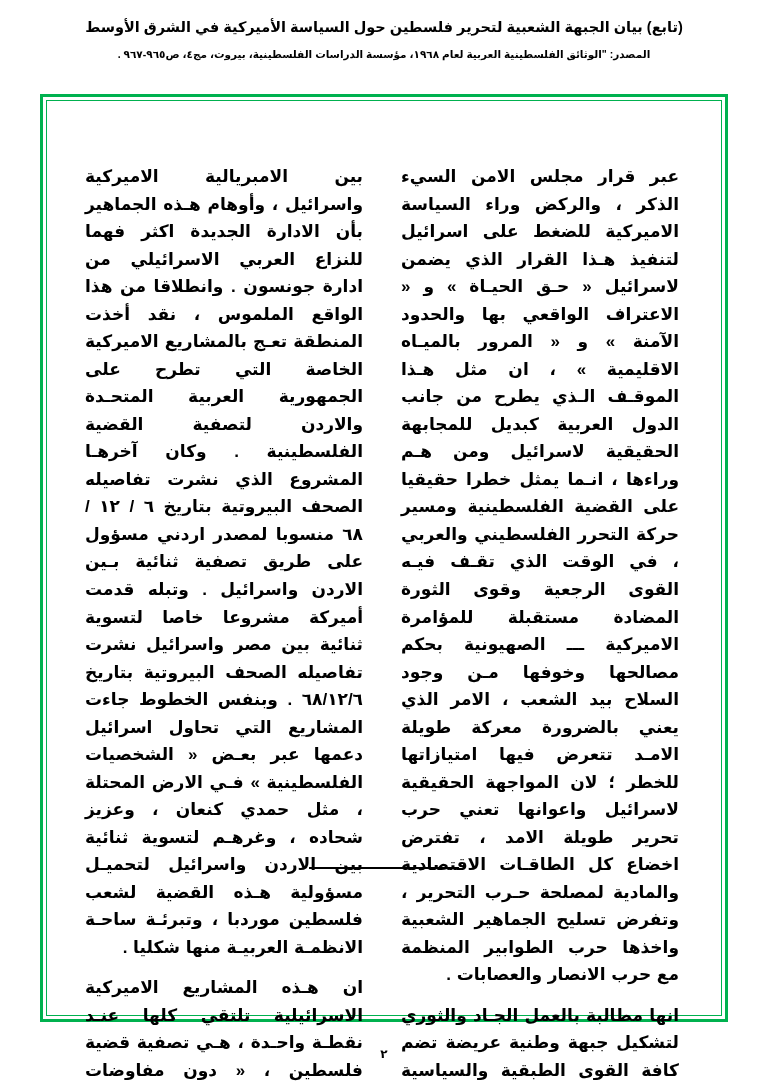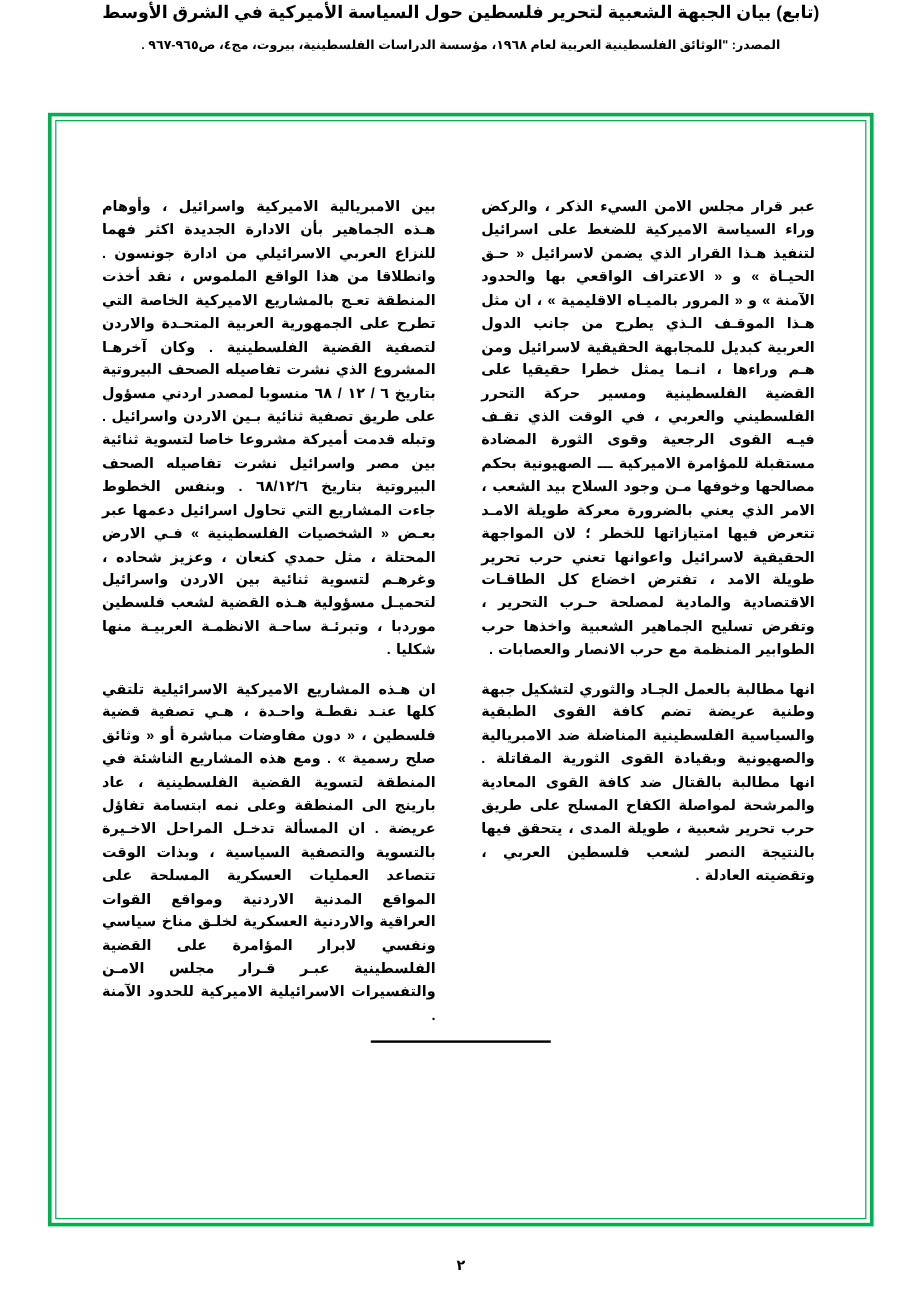--- a/index.html
+++ b/index.html
@@ -17,21 +17,21 @@
   }
   .page {
     width: 768px;
     height: 1085px;
     position: relative;
     box-sizing: border-box;
   }
 
   
   .header {
-    padding-top: 2px;
+    padding-top: 18px;
     text-align: center;
   }
   .header-title {
     font-family: "Liberation Sans", "DejaVu Sans", sans-serif;
     font-weight: bold;
     font-size: 14.5px;
     color: #000000;
     letter-spacing: 0px;
     line-height: 1.35;
     padding: 0 40px;
@@ -78,21 +78,21 @@
     gap: 38px;
     align-items: flex-start;
   }
   .col {
     width: 278px;
     flex: 0 0 278px;
   }
   .col p {
     margin: 0 0 13px 0;
     font-family: "Liberation Sans", "DejaVu Sans", sans-serif;
-    font-size: 12px;
+    font-size: 17px;
     font-weight: bold;
     line-height: 1.62;
     text-align: justify;
     text-align-last: right;
     color: #000000;
     word-spacing: 1px;
   }
   .col p.lastpara {
     margin-bottom: 16px;
   }

